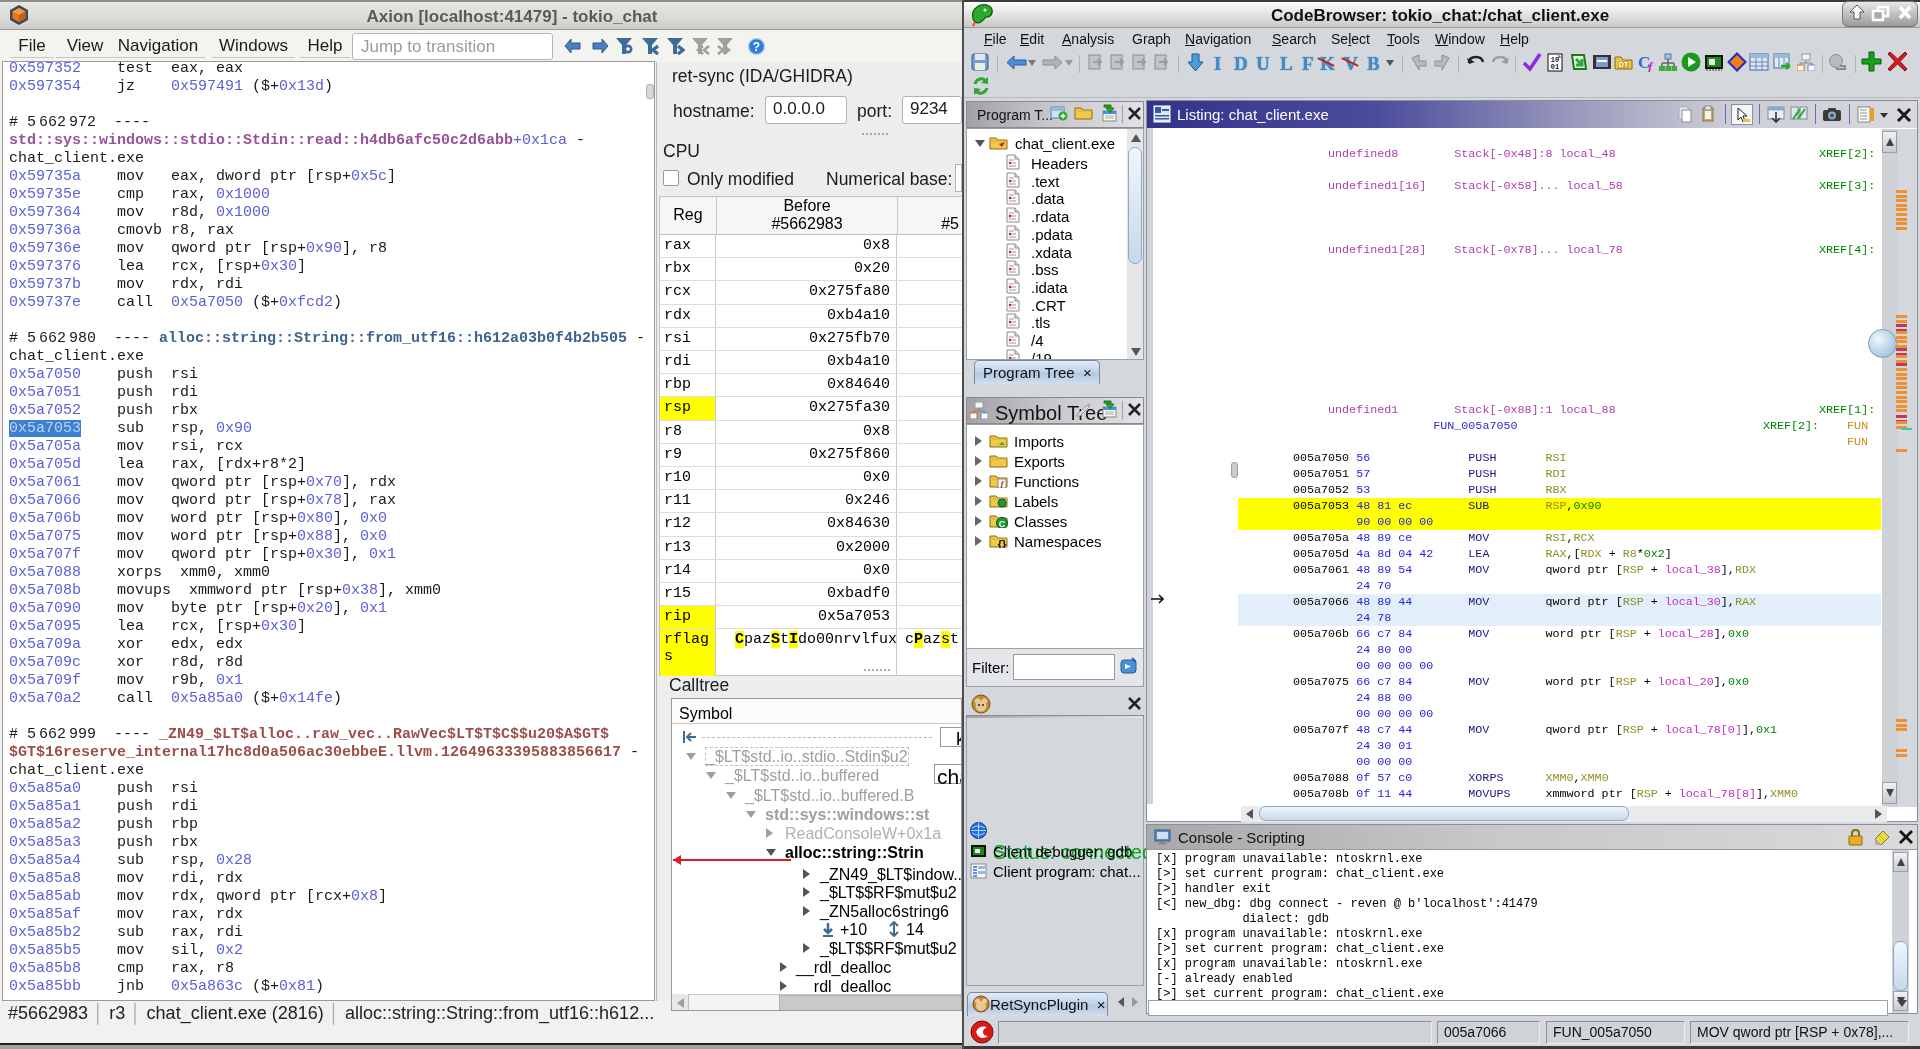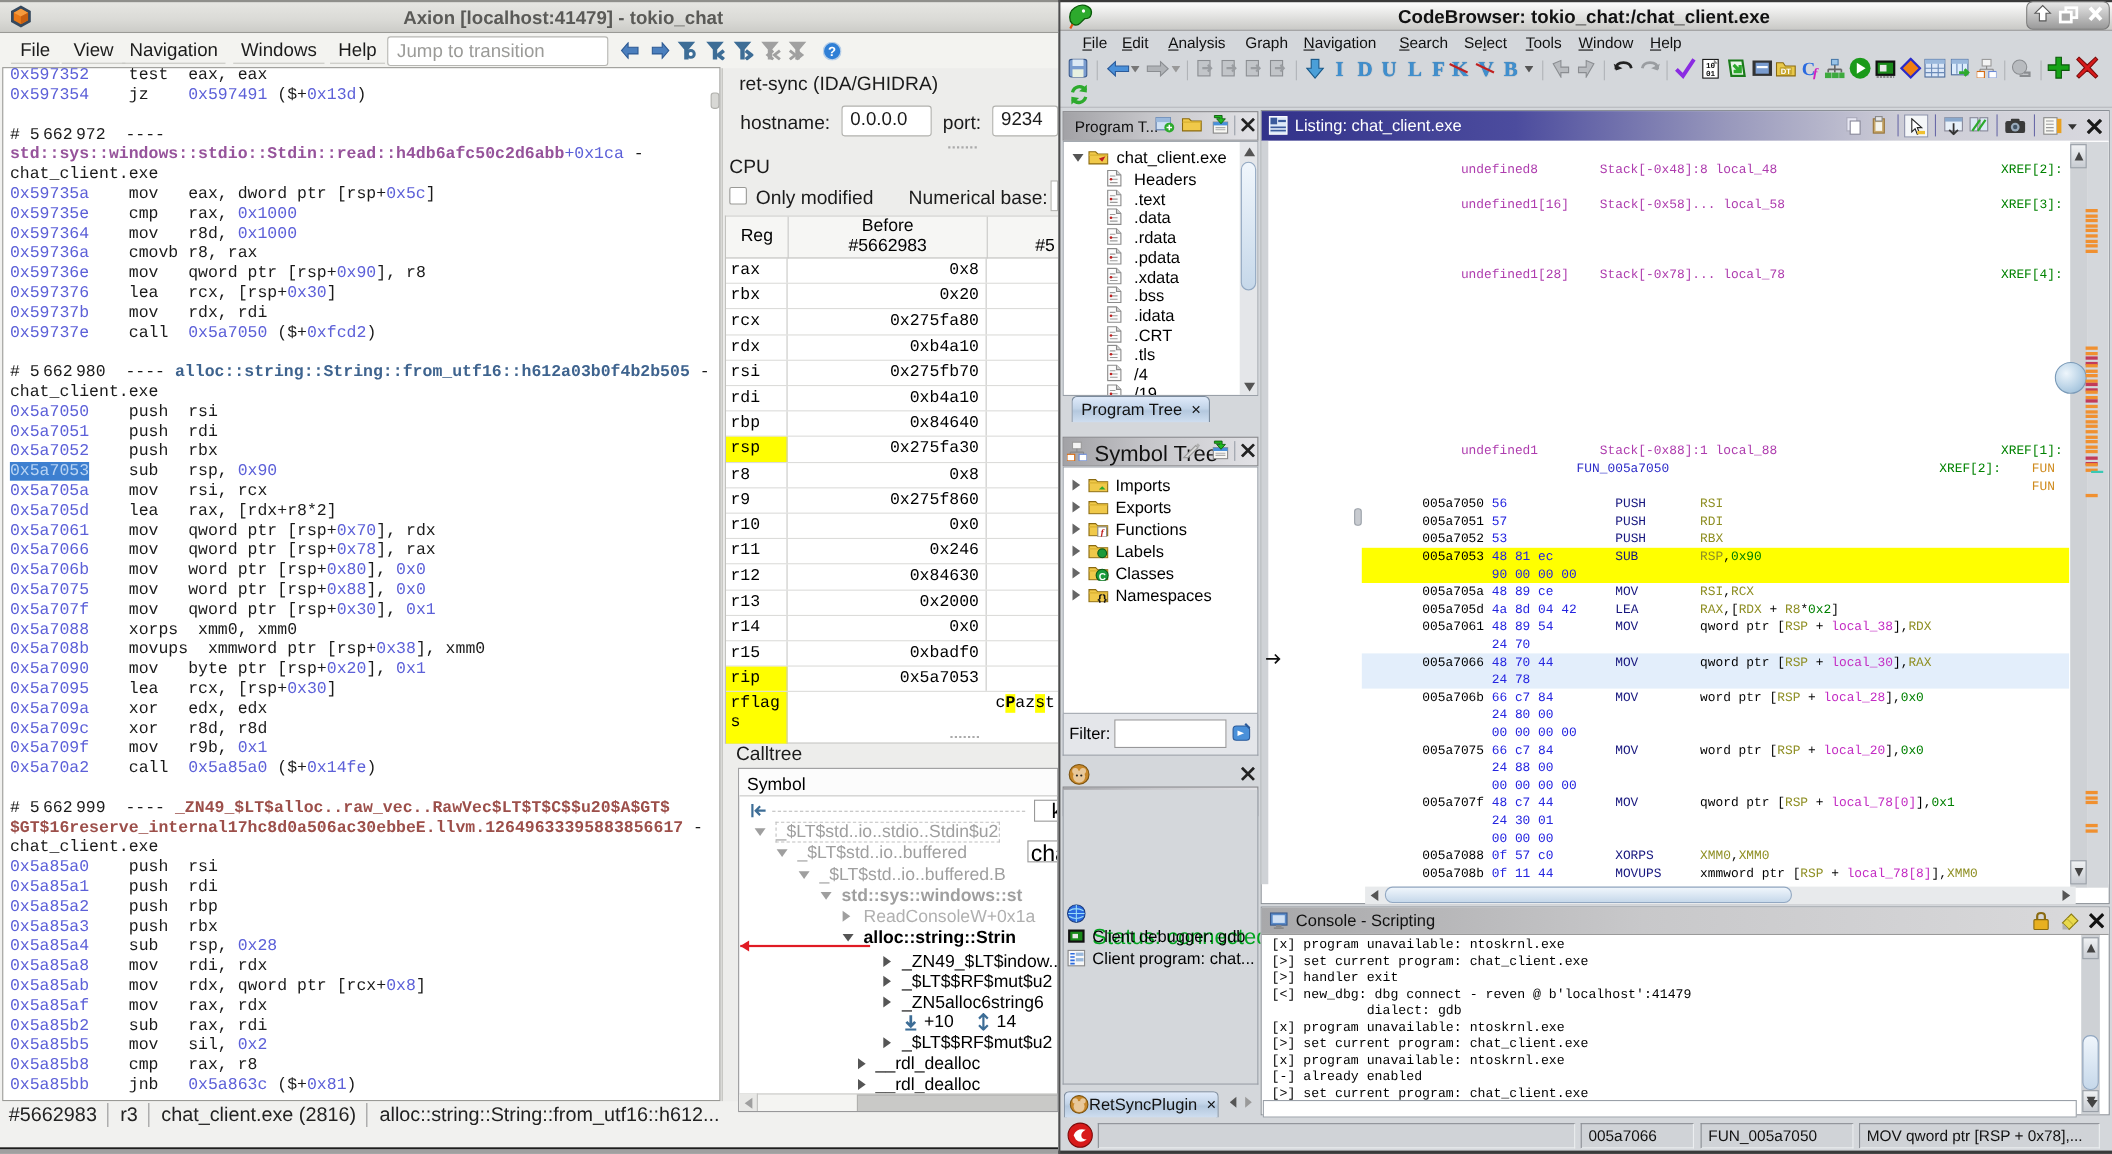--- a/index.html
+++ b/index.html
@@ -285,20 +285,21 @@
         <div class="tc2 mono">0xbadf0</div>
         <div class="tc3"></div>
       </div>
       <div class="trow" style="top:409.2px;height:23.2px">
         <div class="tc1 mono yel">rip</div>
         <div class="tc2 mono">0x5a7053</div>
         <div class="tc3"></div>
       </div>
       <div class="trow" style="top:432.4px;height:47px;border-bottom:none">
         <div class="tc1 mono yel">rflag<br>s</div>
+        <div class="tc2 mono" style="text-align:left;padding-left:19px"><b><span class="hl">C</span></b>paz<b><span class="hl">S</span></b>t<b><span class="hl">I</span></b>do00nrvlfux</div>
         <div class="tc3 mono">c<b><span class="hl">P</span></b>az<span class="hl">s</span>t</div>
       </div>
     </div>
     <div class="dots" style="left:864px;top:669px"></div>
     <div class="lbl" style="left:669px;top:675px">Calltree</div>
     <div id="ct">
       <div class="abs" style="left:0;top:0;width:291px;height:25px;background:#fcfcfc;border-bottom:1px solid #c8c8c6;font-size:16px;padding:6px 0 0 7px">Symbol</div>
       <svg class="abs" style="left:9px;top:31px" width="16" height="14" viewBox="0 0 16 14">
         <path d="M3 1 L3 13 M15 7 L6 7 M10 3 L6 7 L10 11" stroke="#3d6d96" stroke-width="2" fill="none"></path>
       </svg>
@@ -844,21 +845,21 @@
                                                                                <span class="go">FUN</span>
 005a7050 <span class="gb">56</span>              <span class="gm">PUSH</span>       <span class="gr">RSI</span>
 005a7051 <span class="gb">57</span>              <span class="gm">PUSH</span>       <span class="gr">RDI</span>
 005a7052 <span class="gb">53</span>              <span class="gm">PUSH</span>       <span class="gr">RBX</span>
 005a7053 <span class="gb">48 81 ec</span>        <span class="gm">SUB</span>        <span class="gr">RSP</span>,<span class="gk">0x90</span>
          <span class="gb">90 00 00 00</span>
 005a705a <span class="gb">48 89 ce</span>        <span class="gm">MOV</span>        <span class="gr">RSI</span>,<span class="gr">RCX</span>
 005a705d <span class="gb">4a 8d 04 42</span>     <span class="gm">LEA</span>        <span class="gr">RAX</span>,[<span class="gr">RDX</span> + <span class="gr">R8</span>*<span class="gk">0x2</span>]
 005a7061 <span class="gb">48 89 54</span>        <span class="gm">MOV</span>        qword ptr [<span class="gr">RSP</span> + <span class="gl">local_38</span>],<span class="gr">RDX</span>
          <span class="gb">24 70</span>
-005a7066 <span class="gb">48 70 44</span>        <span class="gm">MOV</span>        qword ptr [<span class="gr">RSP</span> + <span class="gl">local_30</span>],<span class="gr">RAX</span>
+005a7066 <span class="gb">48 89 44</span>        <span class="gm">MOV</span>        qword ptr [<span class="gr">RSP</span> + <span class="gl">local_30</span>],<span class="gr">RAX</span>
          <span class="gb">24 78</span>
 005a706b <span class="gb">66 c7 84</span>        <span class="gm">MOV</span>        word ptr [<span class="gr">RSP</span> + <span class="gl">local_28</span>],<span class="gk">0x0</span>
          <span class="gb">24 80 00</span>
          <span class="gb">00 00 00 00</span>
 005a7075 <span class="gb">66 c7 84</span>        <span class="gm">MOV</span>        word ptr [<span class="gr">RSP</span> + <span class="gl">local_20</span>],<span class="gk">0x0</span>
          <span class="gb">24 88 00</span>
          <span class="gb">00 00 00 00</span>
 005a707f <span class="gb">48 c7 44</span>        <span class="gm">MOV</span>        qword ptr [<span class="gr">RSP</span> + <span class="gl">local_78[0]</span>],<span class="gk">0x1</span>
          <span class="gb">24 30 01</span>
          <span class="gb">00 00 00</span>

